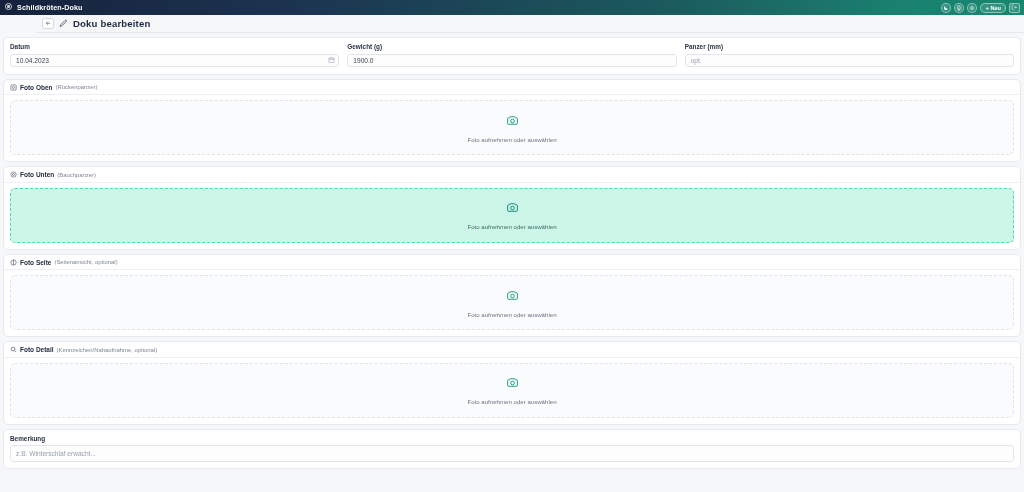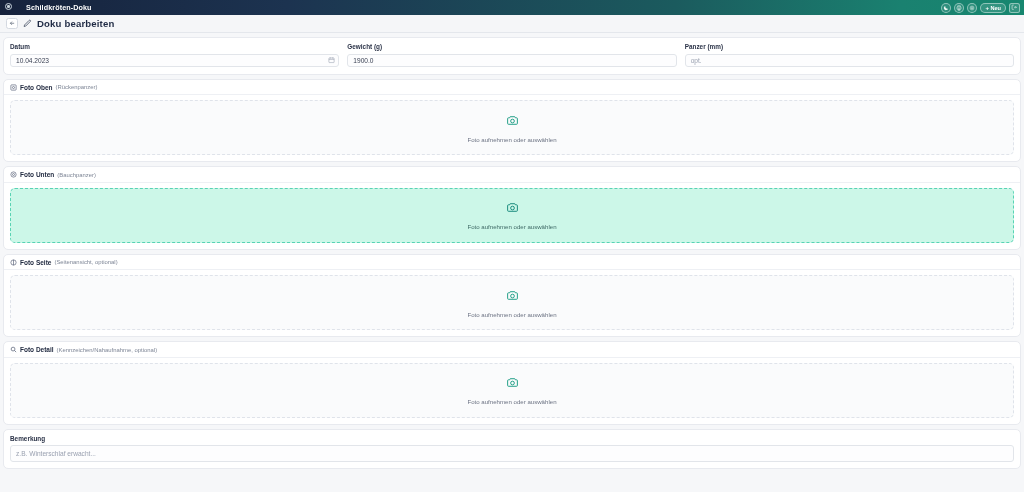--- a/index.html
+++ b/index.html
@@ -11,21 +11,21 @@
   }
 
   
   .appbar {
     height: 15px;
     background: linear-gradient(90deg, #16223c 0%, #1c3350 28%, #1b5b5e 66%, #1a8170 88%, #17876f 100%);
     display: flex; align-items: center;
     padding: 0 4px 0 5px;
     position: relative;
   }
-  .brand { display: flex; align-items: flex-start; gap: 14px; }
+  .brand { display: flex; align-items: flex-start; gap: 5px; }
   .brand-logo {
     width: 7px; height: 7px; border-radius: 50%;
     border: 1px solid #c9d4dd;
     position: relative; flex: none;
   }
   .brand-logo::after {
     content: ""; position: absolute; left: 1.4px; top: 1.4px;
     width: 2.6px; height: 2.6px; border-radius: 50%; background: #c9d4dd;
   }
   .brand-name {
@@ -61,20 +61,21 @@
     color: #eaf6f2;
   }
 
   
   .titlebar {
     height: 18px;
     background: #f5f6f8;
     border-bottom: 1px solid #e4e7ec;
     display: flex; align-items: center; gap: 5px;
     padding: 0 6px;
+    margin-left: 36px;
   }
   .back-btn {
     width: 12px; height: 11px; border-radius: 2.5px;
     background: #ffffff; border: 1px solid #d4d9e1;
     display: flex; align-items: center; justify-content: center;
     color: #4a5568; font-size: 6.5px; line-height: 1;
   }
   .pencil { color: #2f3b52; display: flex; align-items: center; }
   .page-title {
     font-size: 9.6px; font-weight: bold; color: #1f2a44;

